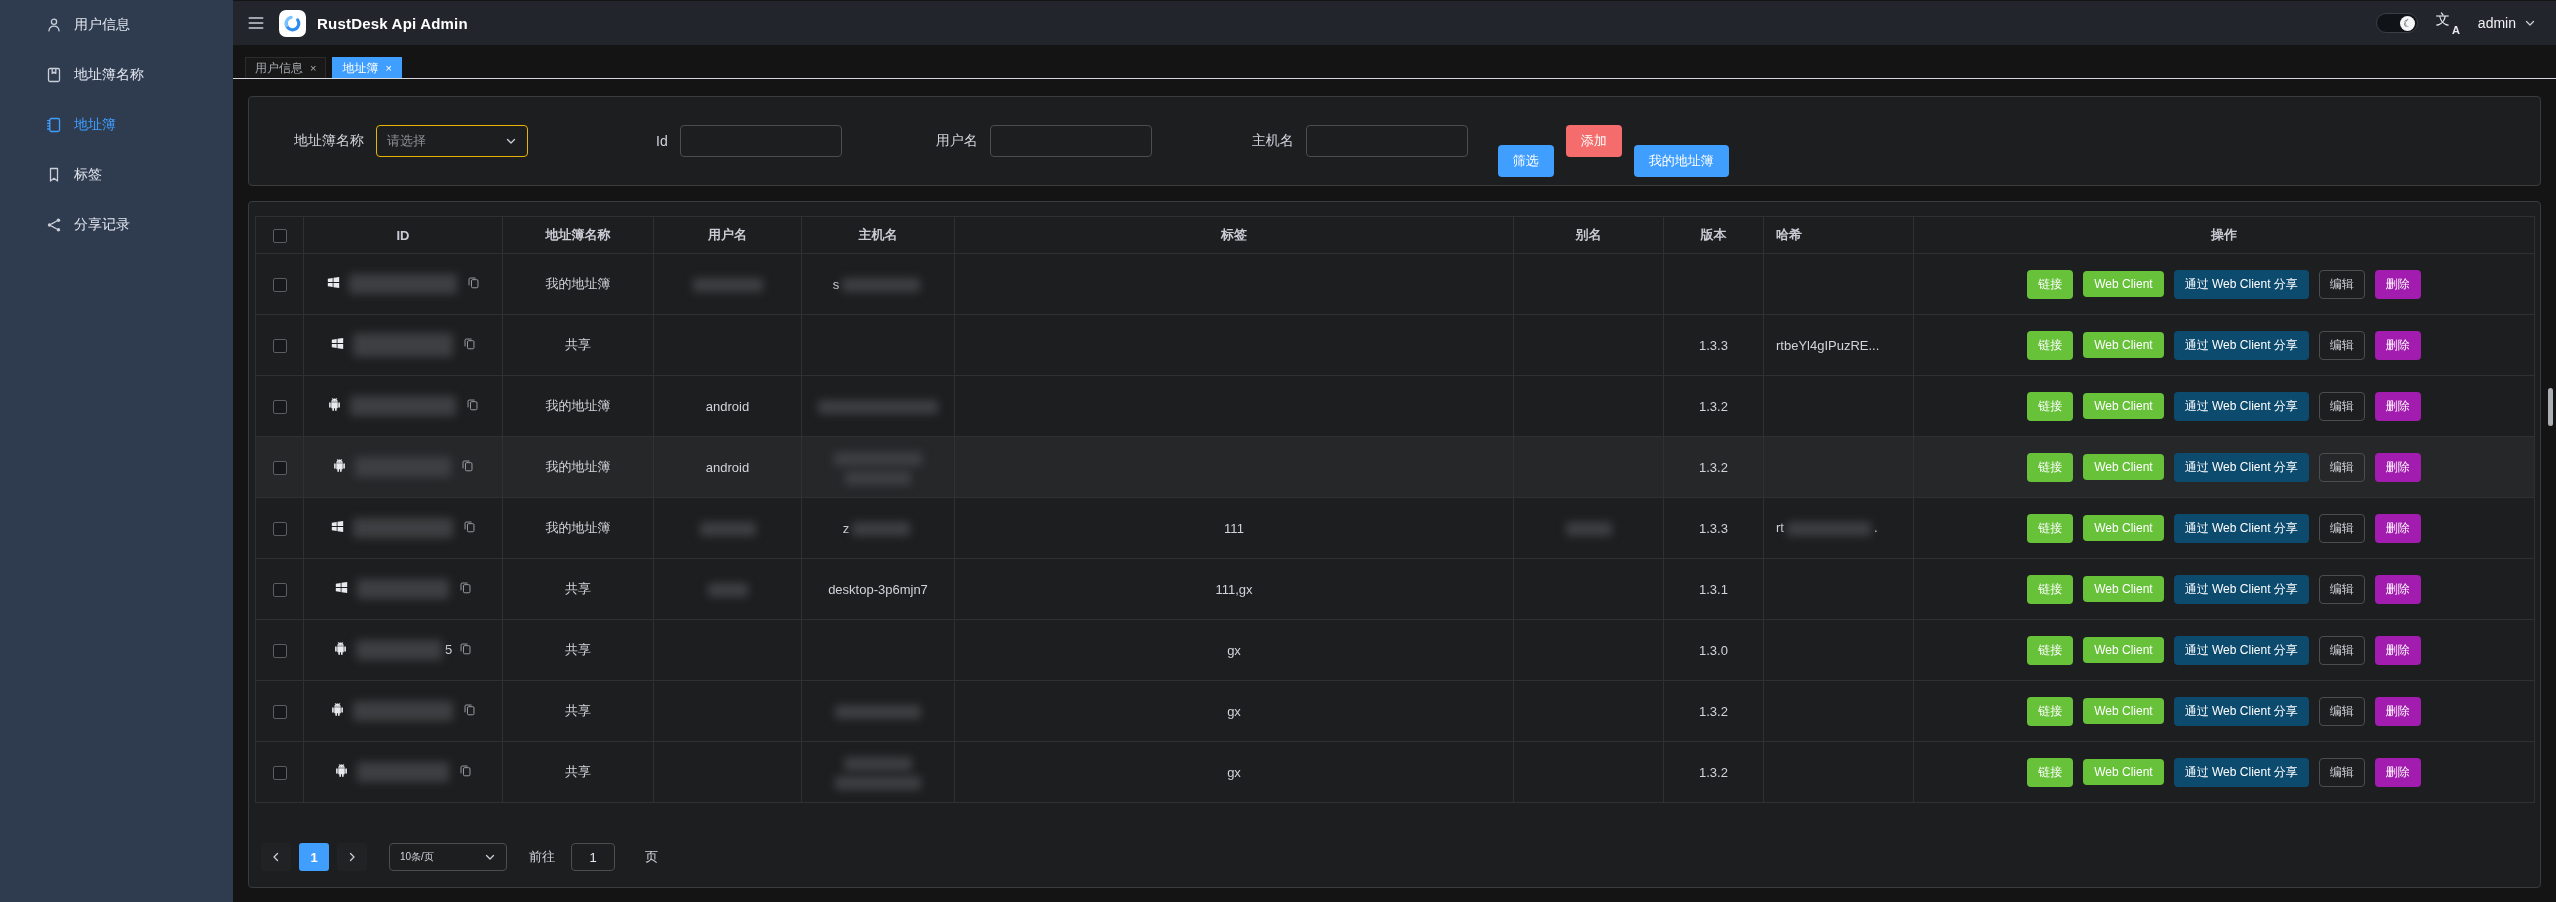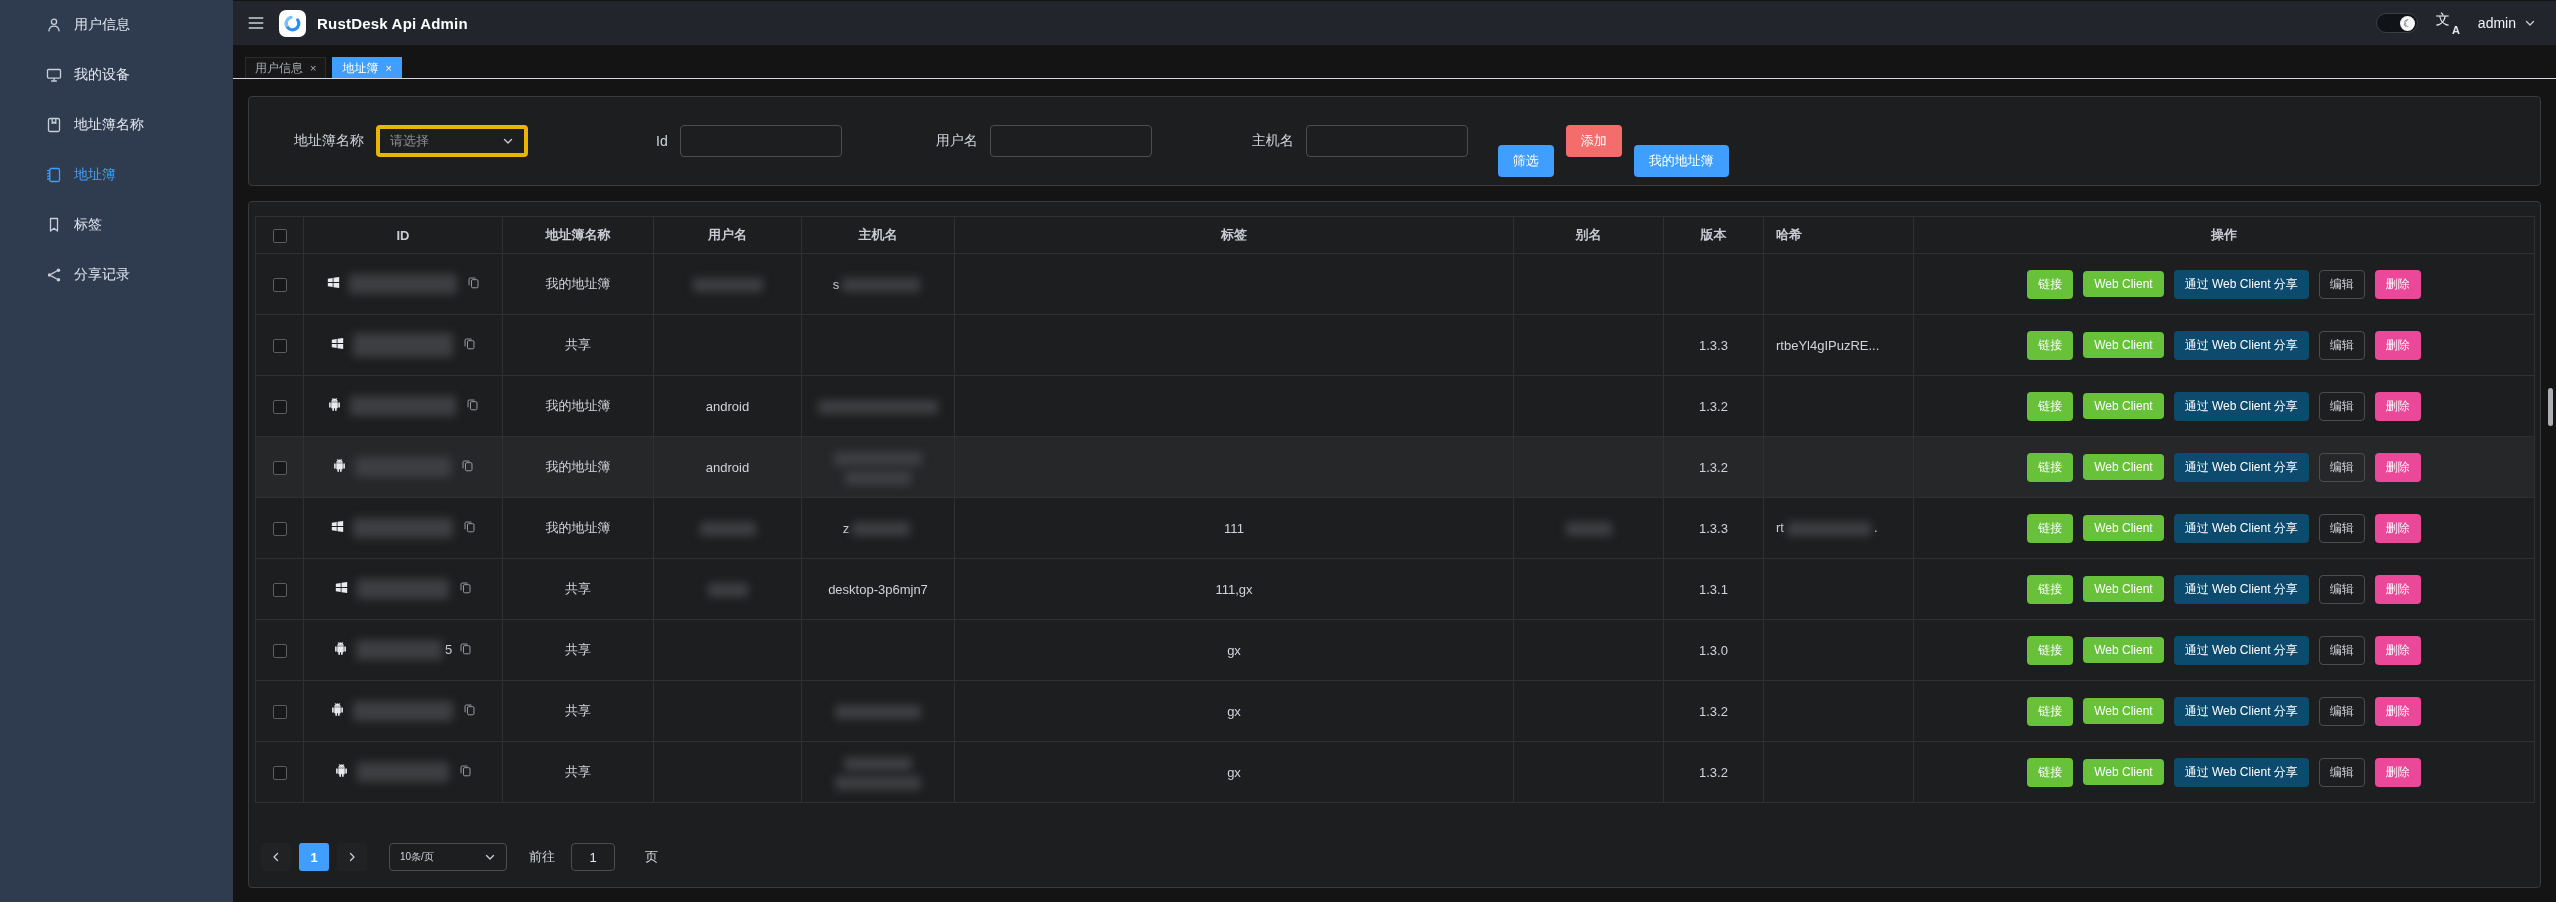--- a/index.html
+++ b/index.html
@@ -38,21 +38,21 @@
   .tab{display:flex;align-items:center;gap:7px;height:21px;padding:0 9px;font-size:12px;margin-right:6px;cursor:pointer;
        background:#181818;color:#a6a9b0;border:1px solid #2c2c2d;border-bottom:none;}
   .tab.active{background:#409eff;color:#fff;border-color:#409eff;}
   .tab .close{font-size:11px;line-height:1;}
 
   
   .content{padding:17px 15px 0 15px;background:#141414;height:824px;}
   .card{background:#1d1e1f;border:1px solid #3a3b3d;border-radius:4px;}
   .filter-card{height:90px;display:flex;align-items:center;padding-left:45px;margin-bottom:15px;}
   .f-label{color:#cfd3dc;font-size:14px;margin-right:12px;white-space:nowrap;}
-  .f-select{width:152px;height:32px;border:4px solid #eab308;border-radius:4px;background:#1d1e1f;
+  .f-select{width:152px;height:32px;border:1px solid #eab308;border-radius:4px;background:#1d1e1f;
             display:flex;align-items:center;justify-content:space-between;padding:0 10px;cursor:pointer;}
   .f-select .ph{color:#8d9095;font-size:13px;}
   .f-input{width:162px;height:32px;border:1px solid #4c4d4f;border-radius:4px;background:#1d1e1f;color:#e5eaf3;
            padding:0 10px;font-size:13px;outline:none;font-family:inherit;}
   .sp1{margin-right:128px;} .sp2{margin-right:94px;} .sp3{margin-right:100px;} .sp4{margin-right:30px;}
   .btn{border:none;border-radius:4px;color:#fff;font-size:13px;height:32px;padding:0 15px;cursor:pointer;font-family:inherit;white-space:nowrap;}
   .btn + .btn{margin-left:12px;}
   .btn-blue{background:#409eff;margin-top:40px;} .btn-red{background:#f56c6c;}
 
   
@@ -64,21 +64,21 @@
   .grid tr.highlighted td{background:#262729;}
   .grid th.al,.grid td.al{text-align:left;padding-left:12px;}
   .checkbox{display:inline-block;width:14px;height:14px;border:1px solid #5b5d61;border-radius:2px;background:#17181a;vertical-align:middle;cursor:pointer;}
   .os-icon{display:inline-block;vertical-align:middle;margin-right:6px;}
   .copy-icon{display:inline-block;vertical-align:middle;margin-left:7px;cursor:pointer;}
   .blur{display:inline-block;background:#3d3f42;border-radius:2px;filter:blur(4px);vertical-align:middle;margin:0 3px;}
   .cellwrap{line-height:19px;}
   .abtn{display:inline-block;border-radius:4px;font-size:12px;color:#fff;padding:6px 11px;margin:0 5px;cursor:pointer;white-space:nowrap;}
   .abtn-green{background:#67c23a;} .abtn-blue{background:#0c4a6e;}
   .abtn-plain{background:transparent;border:1px solid #4c4d4f;color:#d0d3da;padding:5px 10px;}
-  .abtn-red{background:#ec4899;}
+  .abtn-red{background:#a21caf;}
 
   
   .pagination{display:flex;align-items:center;margin:40px 0 0 6px;padding-bottom:16px;gap:8px;}
   .pg-btn{width:30px;height:28px;background:#212224;border-radius:3px;color:#a3a6ad;display:flex;align-items:center;justify-content:center;font-size:13px;cursor:pointer;}
   .pg-num{width:30px;height:28px;background:#409eff;border-radius:3px;color:#fff;display:flex;align-items:center;justify-content:center;font-size:13px;font-weight:700;cursor:pointer;}
   .pg-size{width:118px;height:28px;border:1px solid #4c4d4f;border-radius:4px;margin-left:14px;display:flex;align-items:center;justify-content:space-between;padding:0 10px;color:#cfd3dc;font-size:10px;cursor:pointer;background:#1d1e1f;}
   .pg-goto{margin-left:14px;color:#cfd3dc;font-size:13px;}
   .pg-input{width:44px;height:28px;border:1px solid #4c4d4f;border-radius:4px;background:#1d1e1f;color:#e5eaf3;text-align:center;font-size:13px;margin:0 8px;outline:none;font-family:inherit;}
 
   .scroll-thumb{position:absolute;right:3px;top:388px;width:5px;height:38px;background:#c7cad0;border-radius:3px;opacity:.85;}
@@ -92,29 +92,20 @@
   <div class="sidebar">
 
     <div class="menu-item">
       <span class="icon16">
         <svg class="sicon" width="16" height="16" viewBox="0 0 16 16">
             <circle cx="8" cy="4.7" r="2.6"></circle>
             <path d="M2.9 13.8c.4-2.7 2.5-4.6 5.1-4.6s4.7 1.9 5.1 4.6"></path>
           </svg>
       </span>
       <span class="mi-label">用户信息</span>
-    </div>
-    <div class="menu-item">
-      <span class="icon16">
-        <svg class="sicon" width="16" height="16" viewBox="0 0 16 16">
-            <rect x="1.5" y="2.5" width="13" height="8.6" rx="1"></rect>
-            <path d="M5.6 14h4.8M8 11.4V14"></path>
-          </svg>
-      </span>
-      <span class="mi-label">我的设备</span>
     </div>
     <div class="menu-item">
       <span class="icon16">
         <svg class="sicon" width="16" height="16" viewBox="0 0 16 16">
             <rect x="2.5" y="1.5" width="11" height="13" rx="1.5"></rect>
             <path d="M6.2 1.8v4.6l1.8-1.3 1.8 1.3V1.8"></path>
           </svg>
       </span>
       <span class="mi-label">地址簿名称</span>
     </div>

